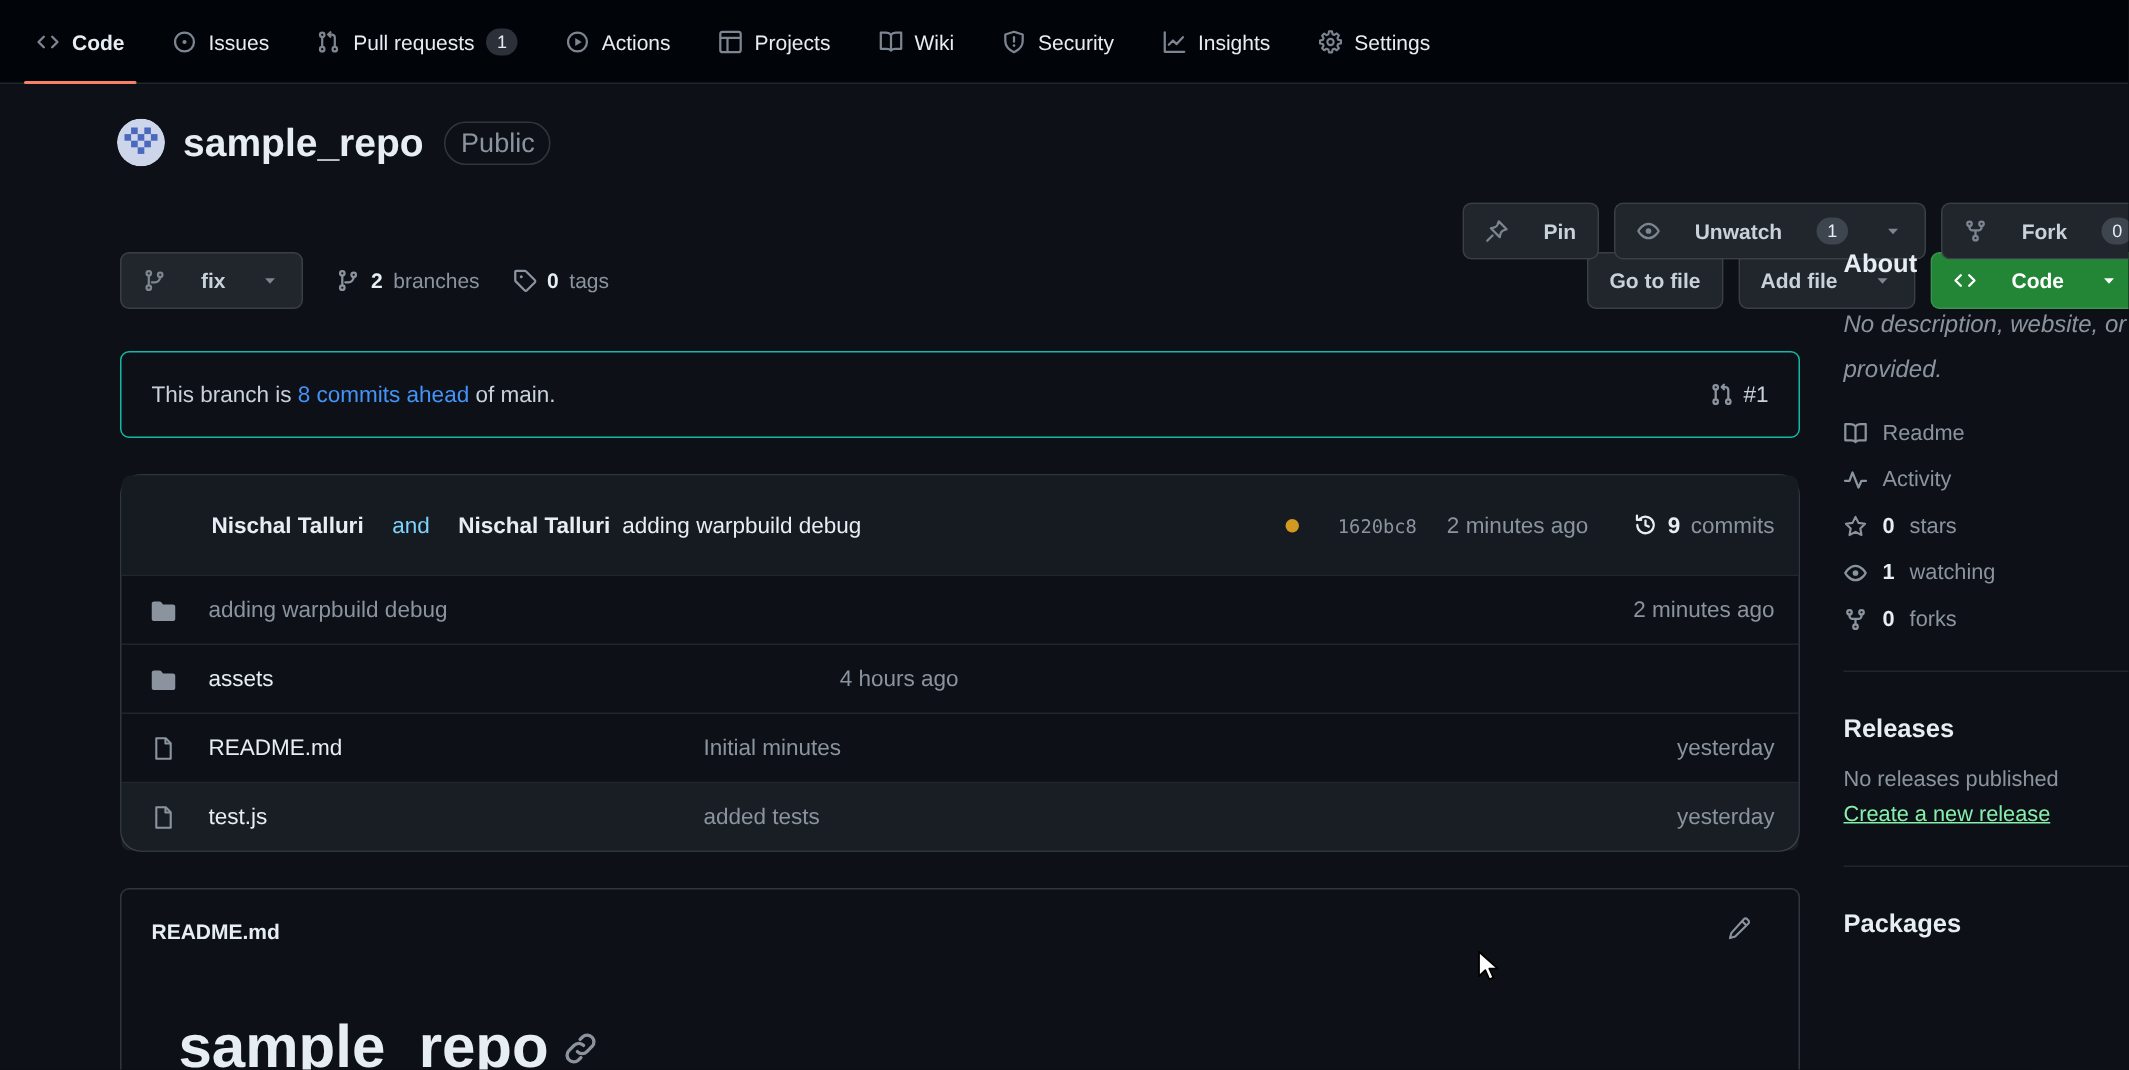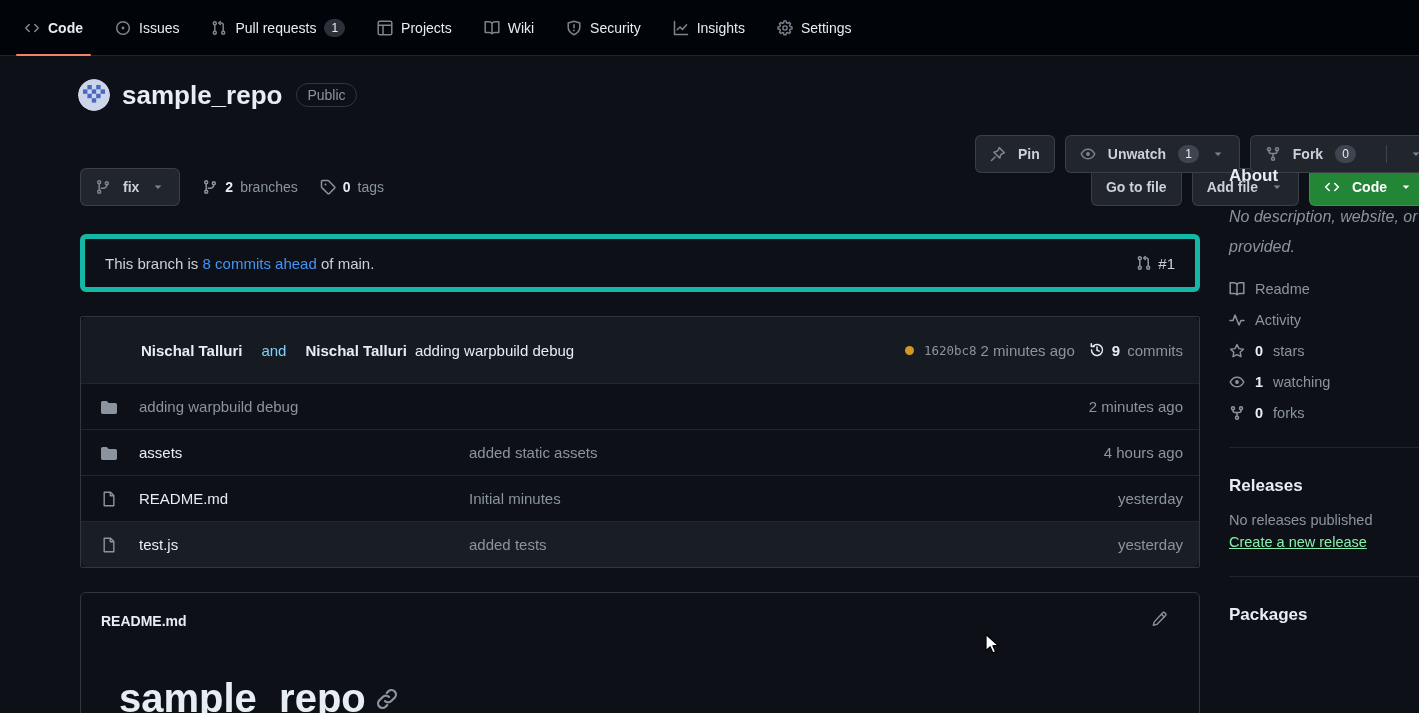--- a/index.html
+++ b/index.html
@@ -33,62 +33,62 @@
     background:rgba(110,118,129,.4); color:#e6edf3; border-radius:2em;
     font-size:12px; line-height:18px; height:18px; padding:0 7px; font-weight:400;
   }
 
   
   .repo-header { display:flex; align-items:center; gap:12px; padding:23px 0 0 78px; position:relative; }
   .avatar { width:32px; height:32px; border-radius:50%; overflow:hidden; flex:none; cursor:pointer; }
   .repo-name { font-size:26px; font-weight:700; color:#e6edf3; text-decoration:none; cursor:pointer; }
   .vis-badge {
     border:1px solid #30363d; color:#8b949e; border-radius:2em;
-    font-size:14px; font-weight:500; padding:3px 10px; margin-left:2px;
+    font-size:18px; font-weight:500; padding:3px 10px; margin-left:2px;
   }
   .header-actions { position:absolute; left:975px; top:79px; display:flex; gap:10px; }
 
   .btn {
-    display:inline-flex; align-items:center; gap:12px; height:32px; padding:18px 14px;
+    display:inline-flex; align-items:center; gap:23px; height:32px; padding:18px 14px;
     background:#21262d; border:1px solid rgba(240,246,252,.12); border-radius:6px;
     color:#c9d1d9; font-size:14px; font-weight:600; cursor:pointer; white-space:nowrap;
     font-family:inherit;
   }
   .btn .b-ic { color:#7d8590; }
   .btn-green { background:#238636; color:#fff; border-color:rgba(240,246,252,.12); }
   .btn-green .b-ic { color:#fff; }
   .split-div { width:1px; height:18px; background:rgba(240,246,252,.15); margin:0 10px 0 18px; }
 
   
   .toolbar { display:flex; align-items:center; margin:57px 80px 0; width:1348px; }
   .toolbar .btn { height:34px; }
   .stat { display:flex; align-items:center; gap:7px; margin-left:22px; color:#8b949e; text-decoration:none; cursor:pointer; }
   .stat b { color:#e6edf3; font-weight:700; }
   .toolbar-right { margin-left:auto; display:flex; gap:10px; }
 
   
   .branch-banner {
-    margin:28px 80px 0; width:1120px; height:58px; border:5px solid #14b8a6;
+    margin:28px 80px 0; width:1120px; height:58px; border:1px solid #14b8a6;
     border-radius:6px; display:flex; align-items:center; padding:0 20px; color:#c9d1d9;
     font-size:15px;
   }
   .blue-link { color:#4493f8; text-decoration:none; cursor:pointer; }
   .pr-ref { margin-left:auto; display:flex; align-items:center; gap:6px; color:#c9d1d9; text-decoration:none; cursor:pointer; }
   .pr-ref .ic { color:#8b949e; }
 
   
-  .commit-box { margin:24px 80px 0; width:1120px; border:1px solid #30363d; border-radius:2px; }
+  .commit-box { margin:24px 80px 0; width:1120px; border:1px solid #30363d; border-radius:14px; }
   .commit-header {
     background:#161b22; border-radius:6px 6px 0 0; height:66px;
     display:flex; align-items:center; padding:0 16px 0 60px; font-size:15px;
   }
   .author { font-weight:700; color:#e6edf3; text-decoration:none; cursor:pointer; }
   .conj { color:#7dd3fc; margin:0 19px; }
   .c-msg { color:#e6edf3; margin-left:8px; text-decoration:none; cursor:pointer; font-weight:400; }
-  .commit-meta { margin-left:auto; display:flex; align-items:center; gap:4px; }
+  .commit-meta { margin-left:auto; display:flex; align-items:center; gap:20px; }
   .status-dot { width:9px; height:9px; border-radius:50%; background:#d29922; cursor:pointer; }
   .hash { font-family:"DejaVu Sans Mono","Liberation Mono",monospace; font-size:12.5px; color:#8b949e; margin-left:6px; cursor:pointer; }
   .c-time { color:#8b949e; font-size:15px; margin-right:10px; }
   .commits-link { display:flex; align-items:center; gap:7px; color:#8b949e; text-decoration:none; cursor:pointer; font-size:15px; }
   .commits-link .ic { color:#e6edf3; }
   .commits-link b { color:#e6edf3; font-weight:700; }
 
   .file-row {
     display:flex; align-items:center; height:46px; padding:0 16px;
     border-top:1px solid #21262d; font-size:15px;
@@ -237,20 +237,26 @@
         <use href="#i-issue"></use>
       </svg>
     <span class="label">Issues</span>
   </a>
   <a class="nav-item">
     <svg class="ic nav-ic">
         <use href="#i-pr"></use>
       </svg>
     <span class="label">Pull requests</span>
     <span class="pill">1</span>
+  </a>
+  <a class="nav-item">
+    <svg class="ic nav-ic">
+        <use href="#i-play"></use>
+      </svg>
+    <span class="label">Actions</span>
   </a>
   <a class="nav-item">
     <svg class="ic nav-ic">
         <use href="#i-table"></use>
       </svg>
     <span class="label">Projects</span>
   </a>
   <a class="nav-item">
     <svg class="ic nav-ic">
         <use href="#i-book"></use>
@@ -411,21 +417,20 @@
     <span class="f-time">2 minutes ago</span>
   </div>
 
   <div class="file-row">
     <svg class="ic f-icon">
         <use href="#i-folder"></use>
       </svg>
     <span class="f-name-cell">
       <a class="f-name">assets</a>
     </span>
-    <a class="f-msg">added static assets</a>
     <span class="f-time">4 hours ago</span>
   </div>
 
   <div class="file-row">
     <svg class="ic f-icon">
         <use href="#i-file"></use>
       </svg>
     <span class="f-name-cell">
       <a class="f-name">README.md</a>
     </span>

